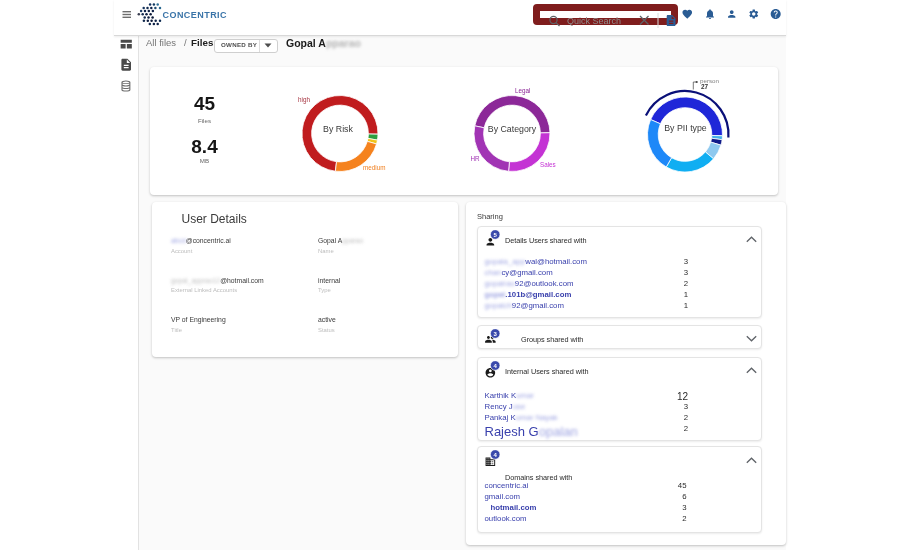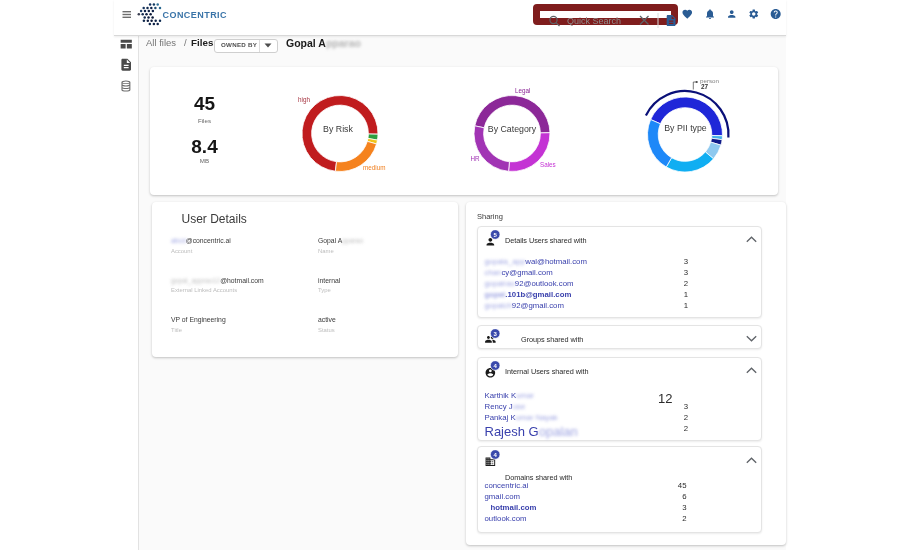--- a/index.html
+++ b/index.html
@@ -235,21 +235,21 @@
               <path d="M12 2C6.48 2 2 6.48 2 12s4.48 10 10 10 10-4.48 10-10S17.52 2 12 2zm0 3c1.66 0 3 1.34 3 3s-1.34 3-3 3-3-1.34-3-3 1.34-3 3-3zm0 14.2c-2.5 0-4.71-1.28-6-3.22.03-1.99 4-3.08 6-3.08 1.99 0 5.97 1.09 6 3.08-1.29 1.94-3.5 3.22-6 3.22z"></path>
             </g>
         <circle cx="11.2" cy="4.5" r="4.8" fill="#3949ab" stroke="#fff" stroke-width="0.7"></circle>
         <text x="11.2" y="6.8" font-size="6" font-weight="bold" fill="#fff" text-anchor="middle">4</text>
       </svg>
       <div class="ctitle" style="top:9.5px;">Internal Users shared with</div>
       <svg width="11" height="8" style="position:absolute;right:4px;top:9.5px;">
             <path d="M0.8 5.8 L5.5 1.2 L10.2 5.8" fill="none" stroke="#5f6368" stroke-width="1.3"></path>
           </svg>
       <div style="position:absolute;left:7px;top:33.3px;font-size:7.8px;font-weight:500;" class="link">Karthik K<span class="blur1 link">umar</span></div>
-      <div style="position:absolute;left:180.5px;top:33.3px;width:30px;font-size:13px;font-weight:500;" class="cnt">12</div>
+      <div style="position:absolute;left:180.5px;top:33.3px;width:30px;text-align:right;font-size:10px;font-weight:500;" class="cnt">12</div>
       <div style="position:absolute;left:7px;top:44.3px;font-size:7.8px;font-weight:500;" class="link">Rency J<span class="blur1 link">ose</span></div>
       <div style="position:absolute;left:180.5px;top:44.3px;width:30px;text-align:right;font-size:7.8px;font-weight:500;" class="cnt">3</div>
       <div style="position:absolute;left:7px;top:55.3px;font-size:7.8px;font-weight:500;" class="link">Pankaj K<span class="blur1 link">umar Nayak</span></div>
       <div style="position:absolute;left:180.5px;top:55.3px;width:30px;text-align:right;font-size:7.8px;font-weight:500;" class="cnt">2</div>
       <div style="position:absolute;left:7px;top:66.3px;font-size:13px;font-weight:500;" class="link">Rajesh G<span class="blur1 link">opalan</span></div>
       <div style="position:absolute;left:180.5px;top:66.3px;width:30px;text-align:right;font-size:7.8px;font-weight:500;" class="cnt">2</div>
     </div>
     <div class="subcard" style="left:10.5px;top:244px;width:285px;height:86.5px;">
 
       <svg width="22" height="22" style="position:absolute;left:6px;top:3px;">

